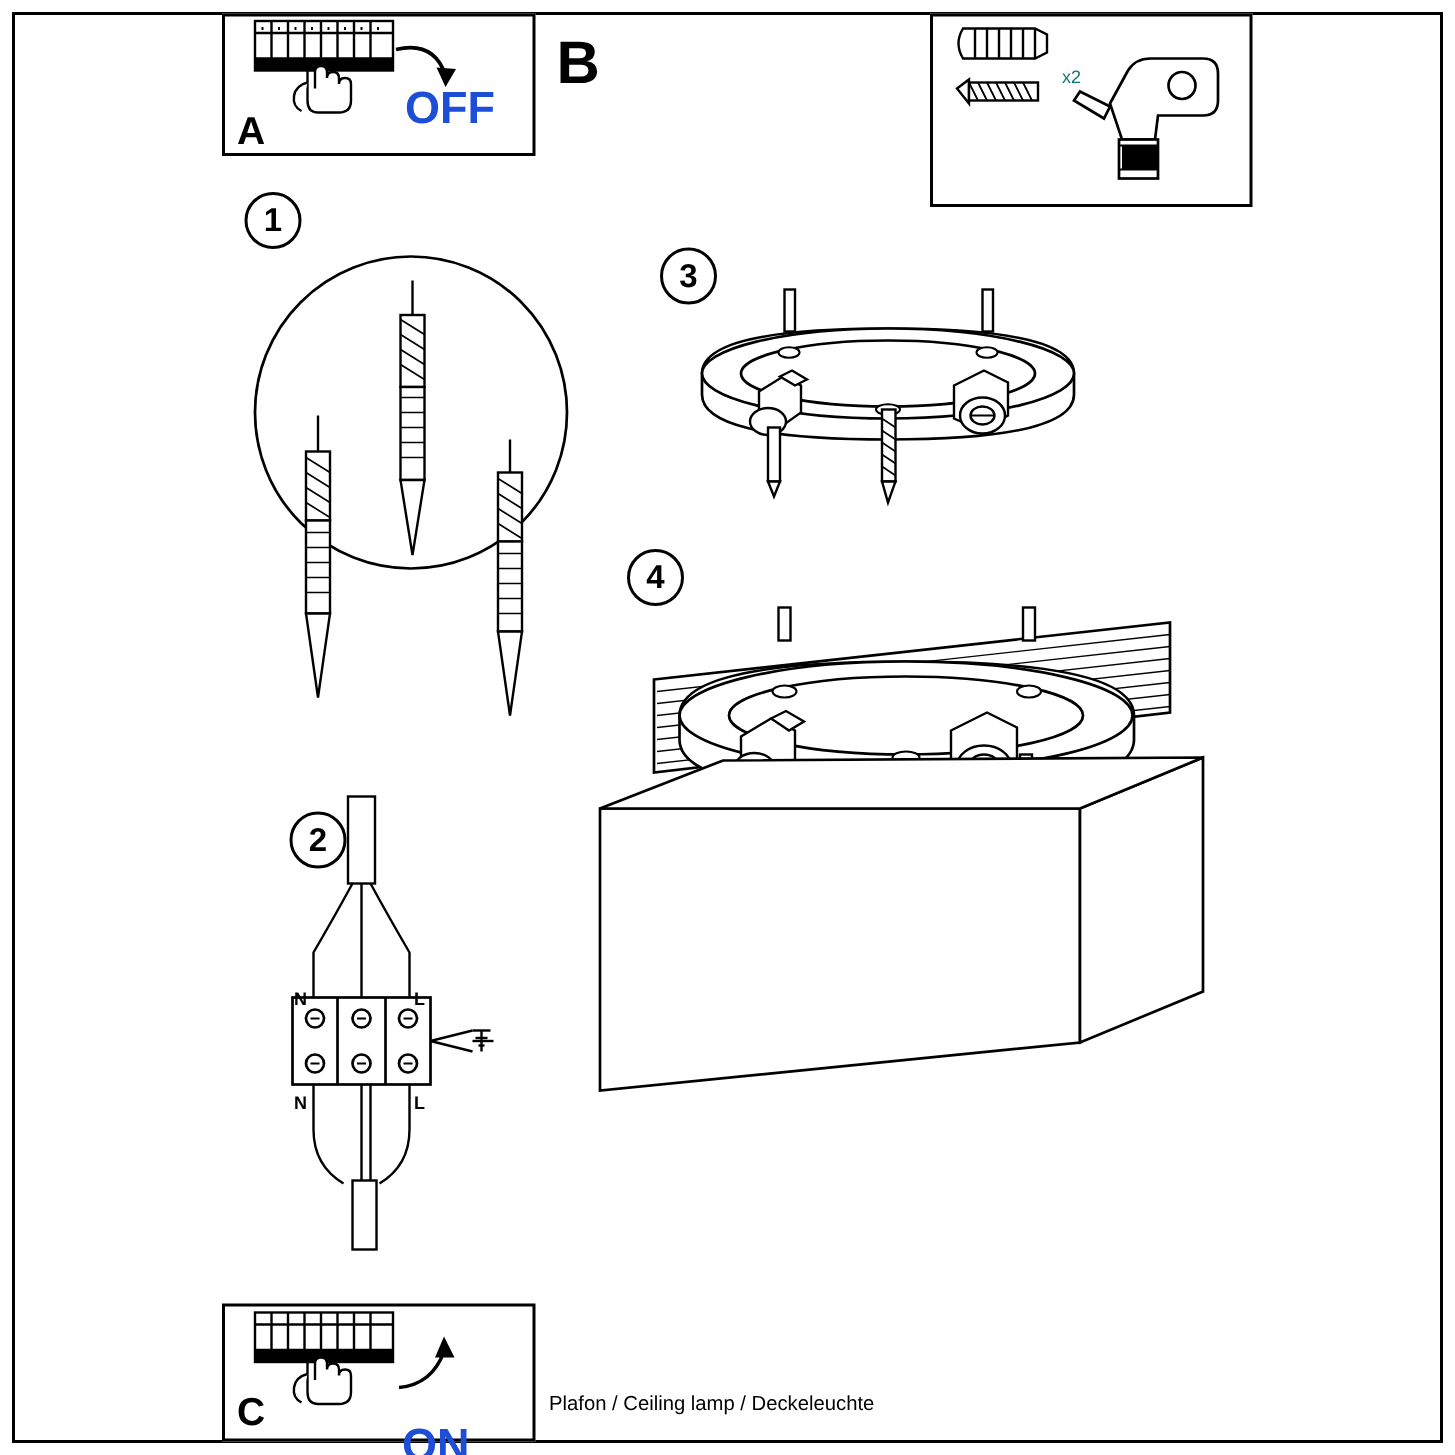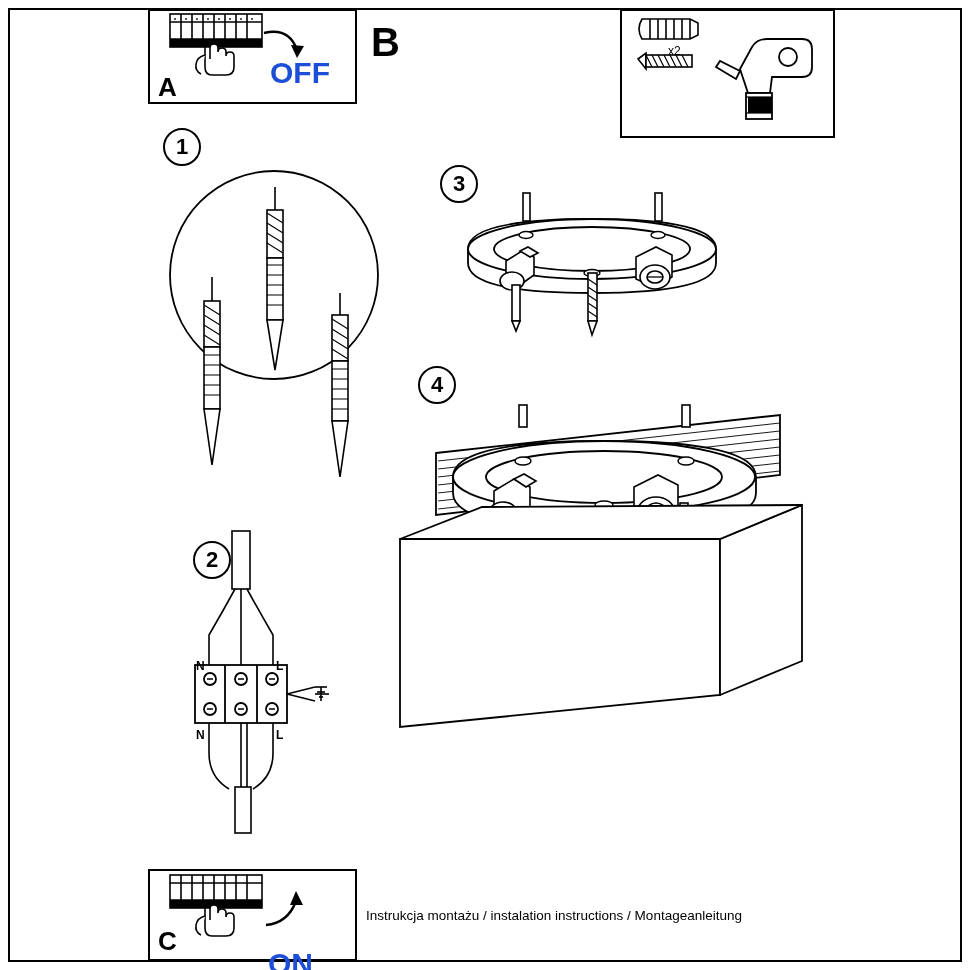--- a/index.html
+++ b/index.html
@@ -71,21 +71,22 @@
   }
   .tinylabel {
     position: absolute;
     font-size: 12px;
     font-weight: bold;
     color: #000;
   }
   .x2 {
     position: absolute;
     font-size: 12px;
-    color: #000000;
+    color: #0f766e;
+    margin-left: 40px;
   }
   svg { display: block; }
 </style>
 </head>
 <body>
 
 <div id="sheet">
 
   <svg class="abs" style="left:0;top:0;" width="970" height="970">
     <rect x="9" y="9" width="952" height="952" fill="none" stroke="#000" stroke-width="2"></rect>
@@ -400,15 +401,15 @@
 
     <g stroke="#000" stroke-width="2.4" fill="none">
       <path d="M118 56 Q140 54 148 32"></path>
     </g>
     <polygon points="148,22 142,36 155,36" fill="#000"></polygon>
   </svg>
 
   <div class="letter" style="left:158px; top:926px;">C</div>
   <div class="onoff" style="left:268px; top:947px;">ON</div>
 
-  <div class="smalltext" style="left:366px; top:906px;">Instrukcja montażu / instalation instructions / Montageanleitung</div>
+  <div class="smalltext" style="left:366px; top:926px;">Plafon / Ceiling lamp / Deckeleuchte</div>
 
 </div>
 
 </body></html>

